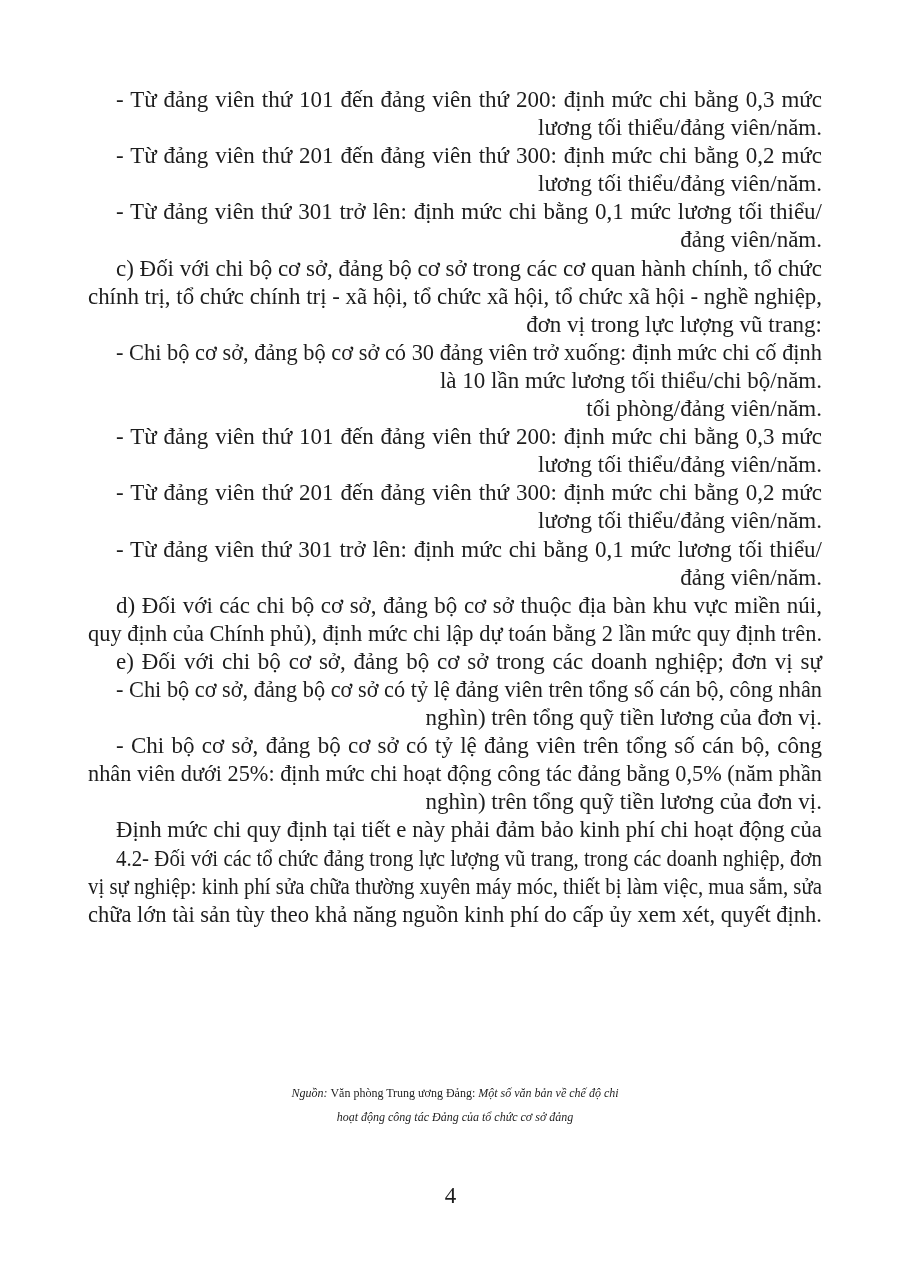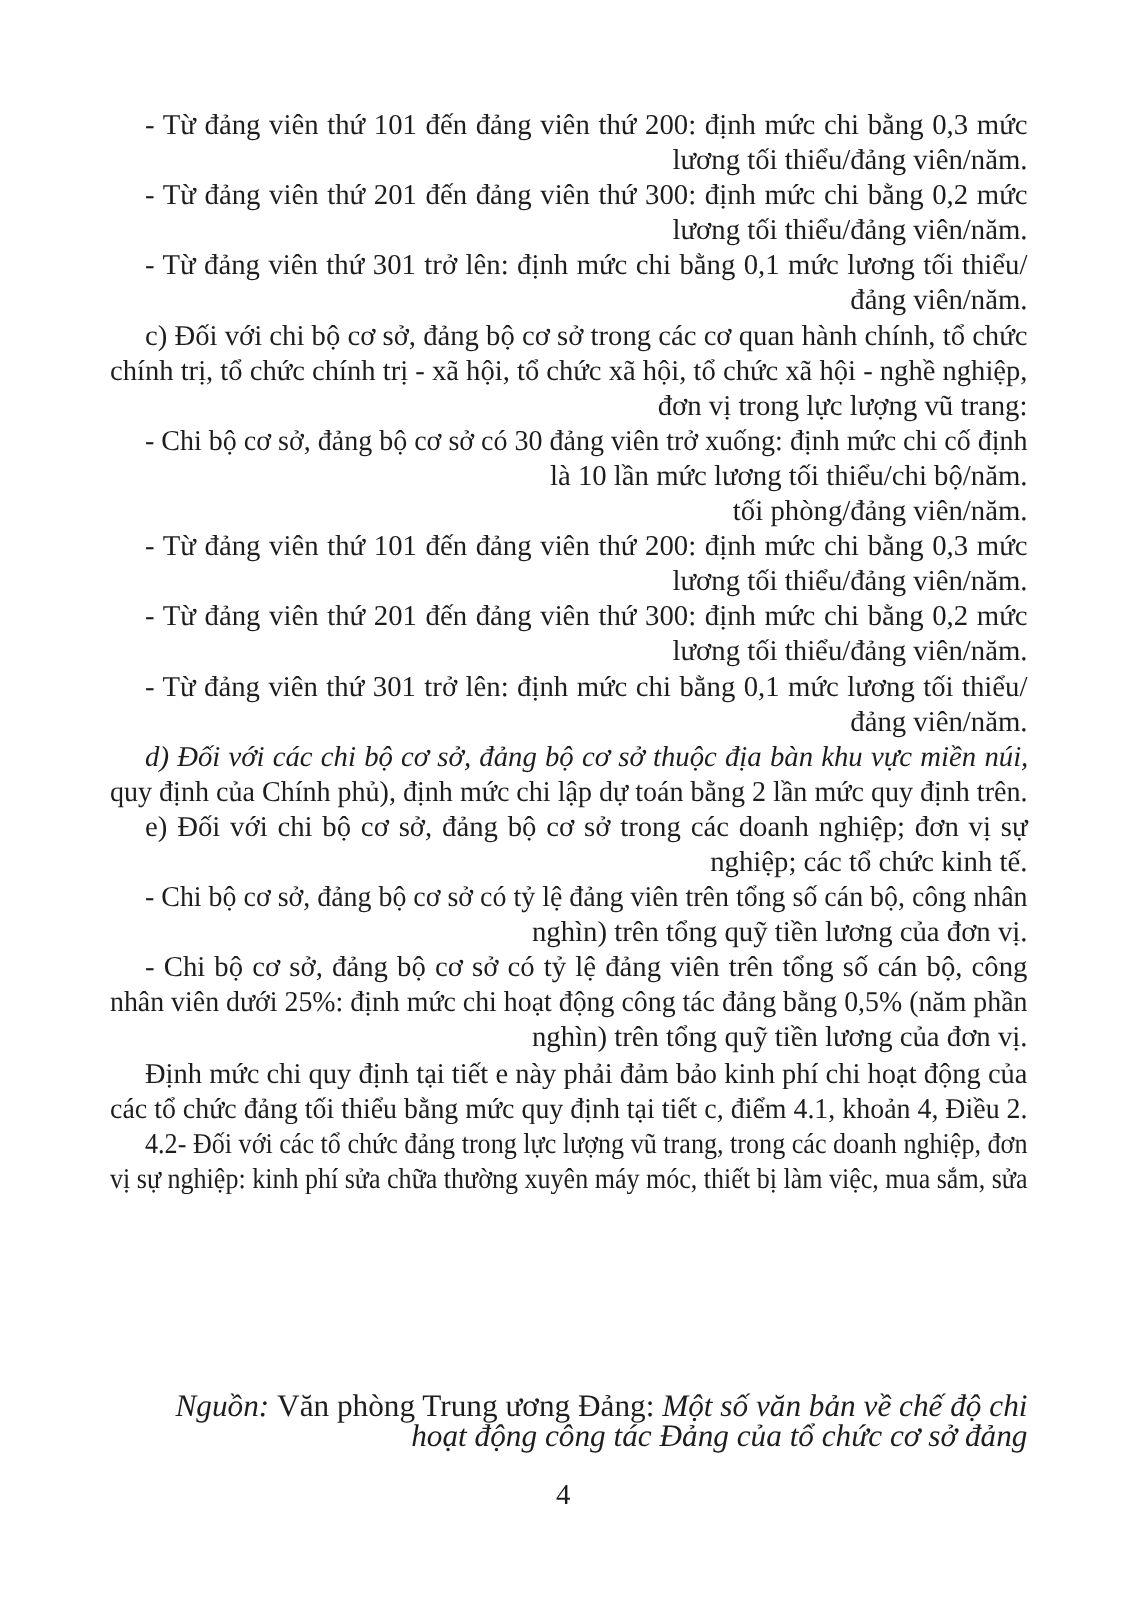--- a/index.html
+++ b/index.html
@@ -26,23 +26,22 @@
   .line.first{padding-left:28px;}
   .lt{
     display:inline-block;
     white-space:pre;
     transform-origin:0 50%;
   }
   .source{
     position:absolute;
     left:88px;top:1082px;
     width:734px;
-    text-align:right;
-    font-size:25px;
-    margin-top:32px;
+    text-align:center;
+    font-size:12px;
   }
   .source-line{
     height:23.5px;
     line-height:23.5px;
     white-space:nowrap;
   }
   .source-line span{white-space:pre;}
   .source .it{font-style:italic;}
   .source .rm{font-style:normal;}
   .pagenum{
@@ -89,43 +88,42 @@
       </div>
       <div class="para">
         <div class="line first jst"><span class="lt" style="word-spacing: 1.1709px;">- Từ đảng viên thứ 201 đến đảng viên thứ 300: định mức chi bằng 0,2 mức</span></div>
         <div class="line"><span class="lt">lương tối thiểu/đảng viên/năm.</span></div>
       </div>
       <div class="para">
         <div class="line first jst"><span class="lt" style="word-spacing: 1.00684px;">- Từ đảng viên thứ 301 trở lên: định mức chi bằng 0,1 mức lương tối thiểu/</span></div>
         <div class="line"><span class="lt">đảng viên/năm.</span></div>
       </div>
       <div class="para">
-        <div class="line first jst"><span class="lt" style="word-spacing: 0.801215px; font-style: italic;">d) Đối với các chi bộ cơ sở, đảng bộ cơ sở thuộc địa bàn khu vực miền núi,</span></div>
+        <div class="line first jst"><span class="lt" style="word-spacing: 0.801215px;">d) Đối với các chi bộ cơ sở, đảng bộ cơ sở thuộc địa bàn khu vực miền núi,</span></div>
         <div class="line"><span class="lt" style="transform: scaleX(0.975821);">quy định của Chính phủ), định mức chi lập dự toán bằng 2 lần mức quy định trên.</span></div>
       </div>
       <div class="para">
         <div class="line first jst"><span class="lt" style="word-spacing: 2.08548px;">e) Đối với chi bộ cơ sở, đảng bộ cơ sở trong các doanh nghiệp; đơn vị sự</span></div>
-        <div class="line"><span class="lt">nghiệp; các tổ chức kinh tế.</span></div>
       </div>
       <div class="para">
         <div class="line first jst"><span class="lt" style="transform: scaleX(0.971093);">- Chi bộ cơ sở, đảng bộ cơ sở có tỷ lệ đảng viên trên tổng số cán bộ, công nhân</span></div>
         <div class="line"><span class="lt">nghìn) trên tổng quỹ tiền lương của đơn vị.</span></div>
       </div>
       <div class="para">
         <div class="line first jst"><span class="lt" style="word-spacing: 1.55016px;">- Chi bộ cơ sở, đảng bộ cơ sở có tỷ lệ đảng viên trên tổng số cán bộ, công</span></div>
         <div class="line jst"><span class="lt" style="transform: scaleX(0.968857);">nhân viên dưới 25%: định mức chi hoạt động công tác đảng bằng 0,5% (năm phần</span></div>
         <div class="line"><span class="lt">nghìn) trên tổng quỹ tiền lương của đơn vị.</span></div>
       </div>
       <div class="para">
         <div class="line first jst"><span class="lt" style="transform: scaleX(0.991725);">Định mức chi quy định tại tiết e này phải đảm bảo kinh phí chi hoạt động của</span></div>
-        <div class="line"><span class="lt" style="transform: scaleX(0.970538);">các tổ chức đảng tối thiểu bằng mức quy định tại tiết c, điểm 4.1, khoản 4, Điều 2.</span></div>
       </div>
       <div class="para">
         <div class="line first jst"><span class="lt" style="transform: scaleX(0.908495);">4.2- Đối với các tổ chức đảng trong lực lượng vũ trang, trong các doanh nghiệp, đơn</span></div>
         <div class="line jst"><span class="lt" style="transform: scaleX(0.905771);">vị sự nghiệp: kinh phí sửa chữa thường xuyên máy móc, thiết bị làm việc, mua sắm, sửa</span></div>
+        <div class="line"><span class="lt" style="transform: scaleX(0.979156);">chữa lớn tài sản tùy theo khả năng nguồn kinh phí do cấp ủy xem xét, quyết định.</span></div>
       </div>
     </div>
   <div class="source" id="source">
       <div class="source-line"><span class="it">Nguồn: </span><span class="rm">Văn phòng Trung ương Đảng: </span><span class="it">Một số văn bản về chế độ chi</span></div>
       <div class="source-line"><span class="it">hoạt động công tác Đảng của tổ chức cơ sở đảng</span></div>
     </div>
   <div class="pagenum">4</div>
 </div>
 
 </body></html>

